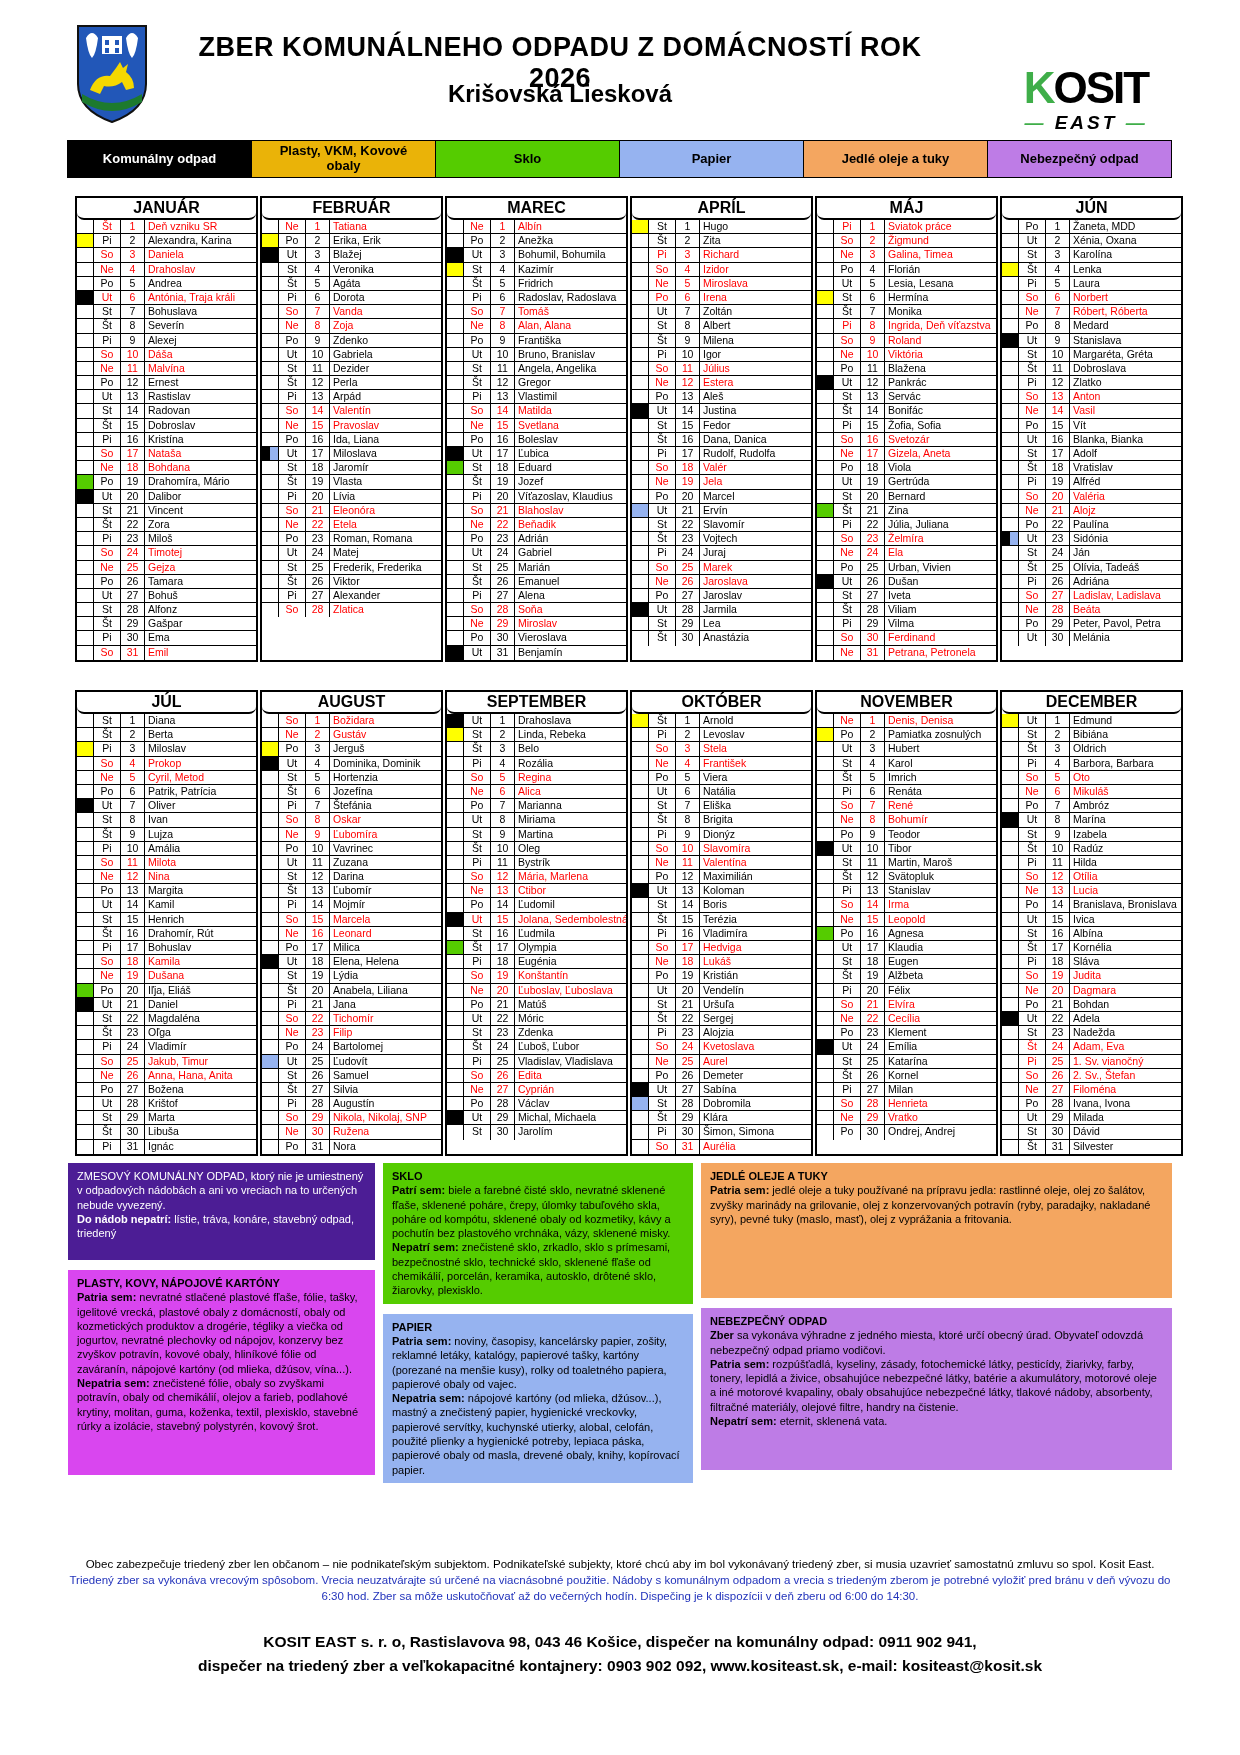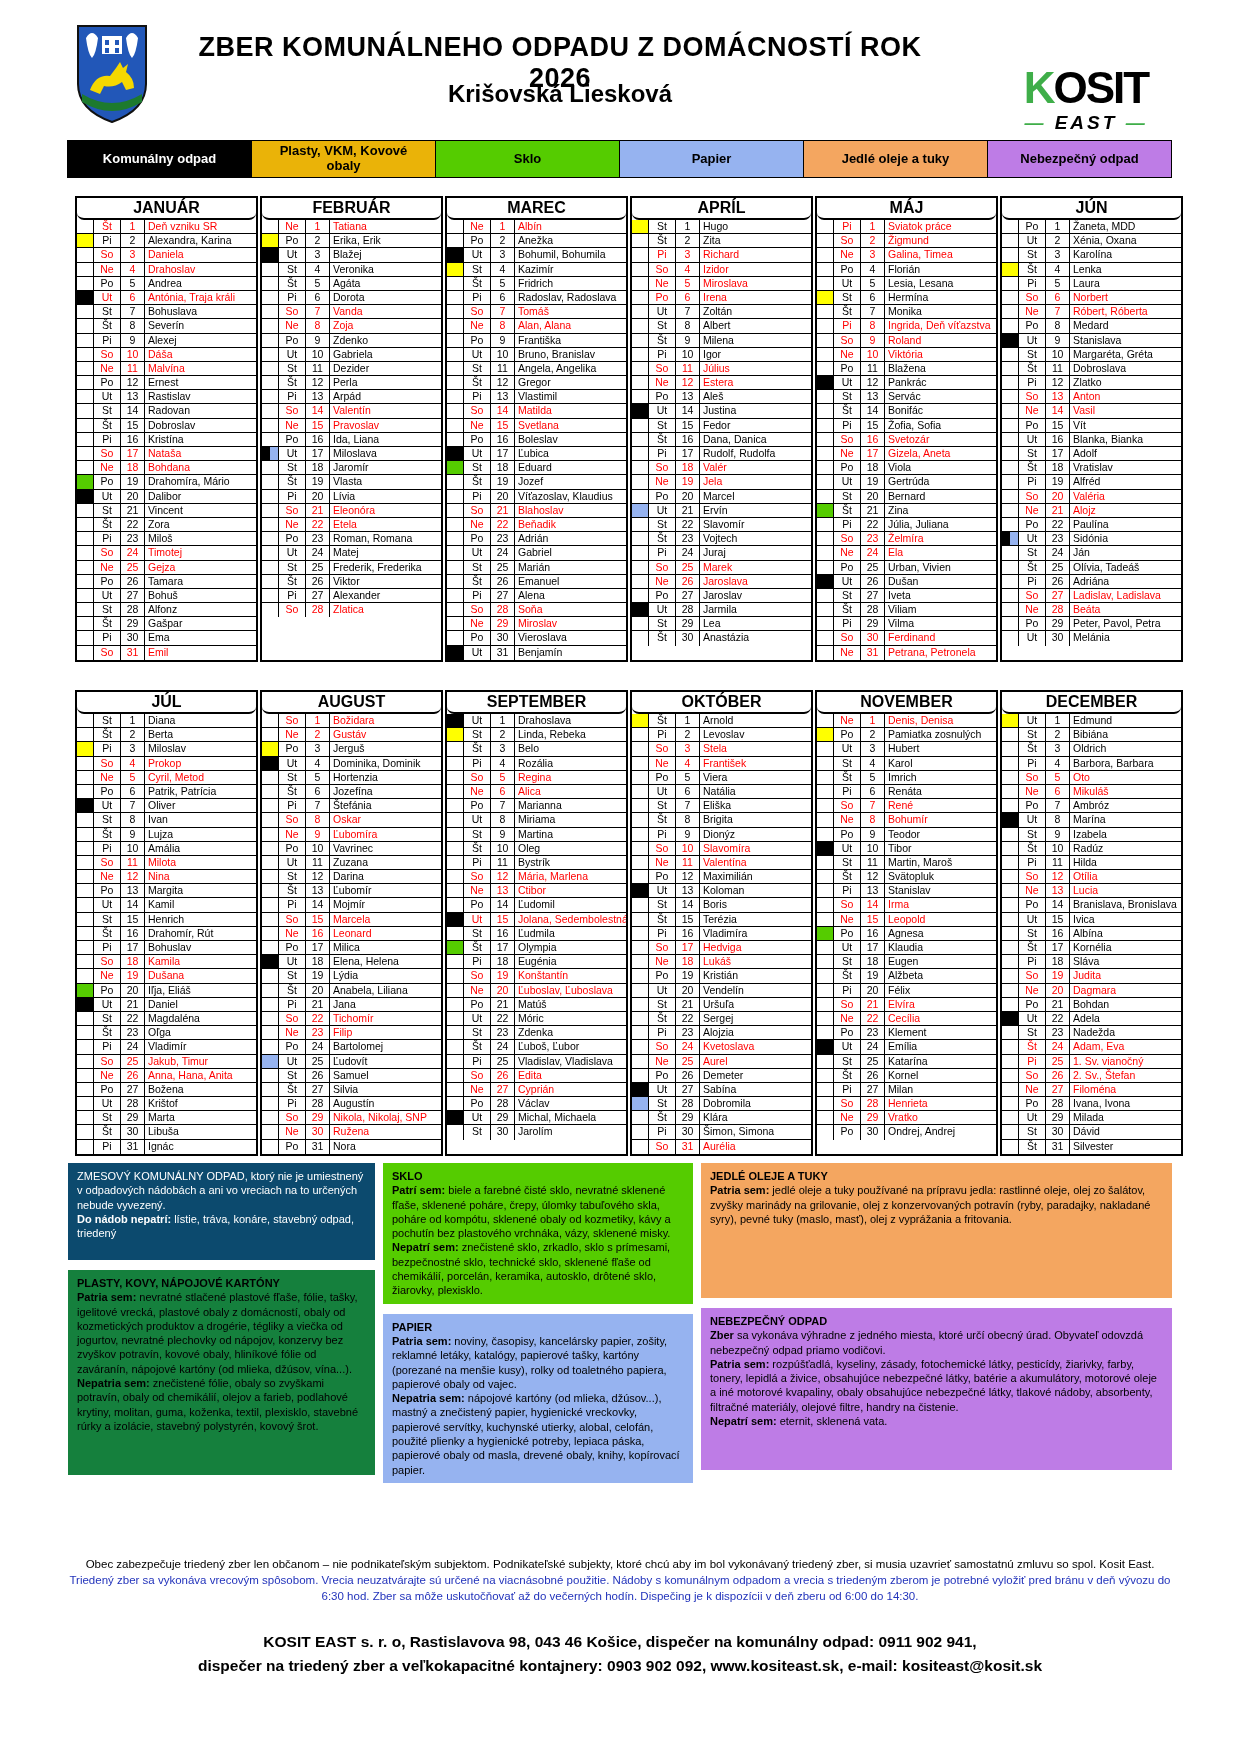--- a/index.html
+++ b/index.html
@@ -2308,25 +2308,25 @@
           <div class="mk"></div>
           <div class="wd">Št</div>
           <div class="num">31</div>
           <div class="nm">Silvester</div>
         </div>
       </div>
     </div>
 
   <div class="info" id="info">
       <div class="icol icol1">
-        <div class="ibox" style="background: #0c4a6e; color: rgb(255, 255, 255); min-height: 97px;">
+        <div class="ibox" style="background: #4c1d95; color: rgb(255, 255, 255); min-height: 97px;">
           <p>ZMESOVÝ KOMUNÁLNY ODPAD, ktorý nie je umiestnený v odpadových nádobách a ani vo vreciach na to určených nebude vyvezený.</p>
           <p><b>Do nádob nepatrí:</b> lístie, tráva, konáre, stavebný odpad, triedený</p>
         </div>
-        <div class="ibox" style="background: #15803d; color: rgb(0, 0, 0); min-height: 205px;">
+        <div class="ibox" style="background: #d946ef; color: rgb(0, 0, 0); min-height: 205px;">
           <div class="it">PLASTY, KOVY, NÁPOJOVÉ KARTÓNY</div>
           <p><b>Patria sem:</b> nevratné stlačené plastové fľaše, fólie, tašky, igelitové vrecká, plastové obaly z domácností, obaly od kozmetických produktov a drogérie, tégliky a viečka od jogurtov, nevratné plechovky od nápojov, konzervy bez zvyškov potravín, kovové obaly, hliníkové fólie od zaváranín, nápojové kartóny (od mlieka, džúsov, vína...).</p>
           <p><b>Nepatria sem:</b> znečistené fólie, obaly so zvyškami potravín, obaly od chemikálií, olejov a farieb, podlahové krytiny, molitan, guma, koženka, textil, plexisklo, stavebné rúrky a izolácie, stavebný polystyrén, kovový šrot.</p>
         </div>
       </div>
       <div class="icol icol2">
         <div class="ibox" style="background: rgb(85, 204, 0); color: rgb(0, 0, 0); min-height: 138px;">
           <div class="it">SKLO</div>
           <p><b>Patrí sem:</b> biele a farebné čisté sklo, nevratné sklenené fľaše, sklenené poháre, črepy, úlomky tabuľového skla, poháre od kompótu, sklenené obaly od kozmetiky, kávy a pochutín bez plastového vrchnáka, vázy, sklenené misky.</p>
           <p><b>Nepatrí sem:</b> znečistené sklo, zrkadlo, sklo s prímesami, bezpečnostné sklo, technické sklo, sklenené fľaše od chemikálií, porcelán, keramika, autosklo, drôtené sklo, žiarovky, plexisklo.</p>

